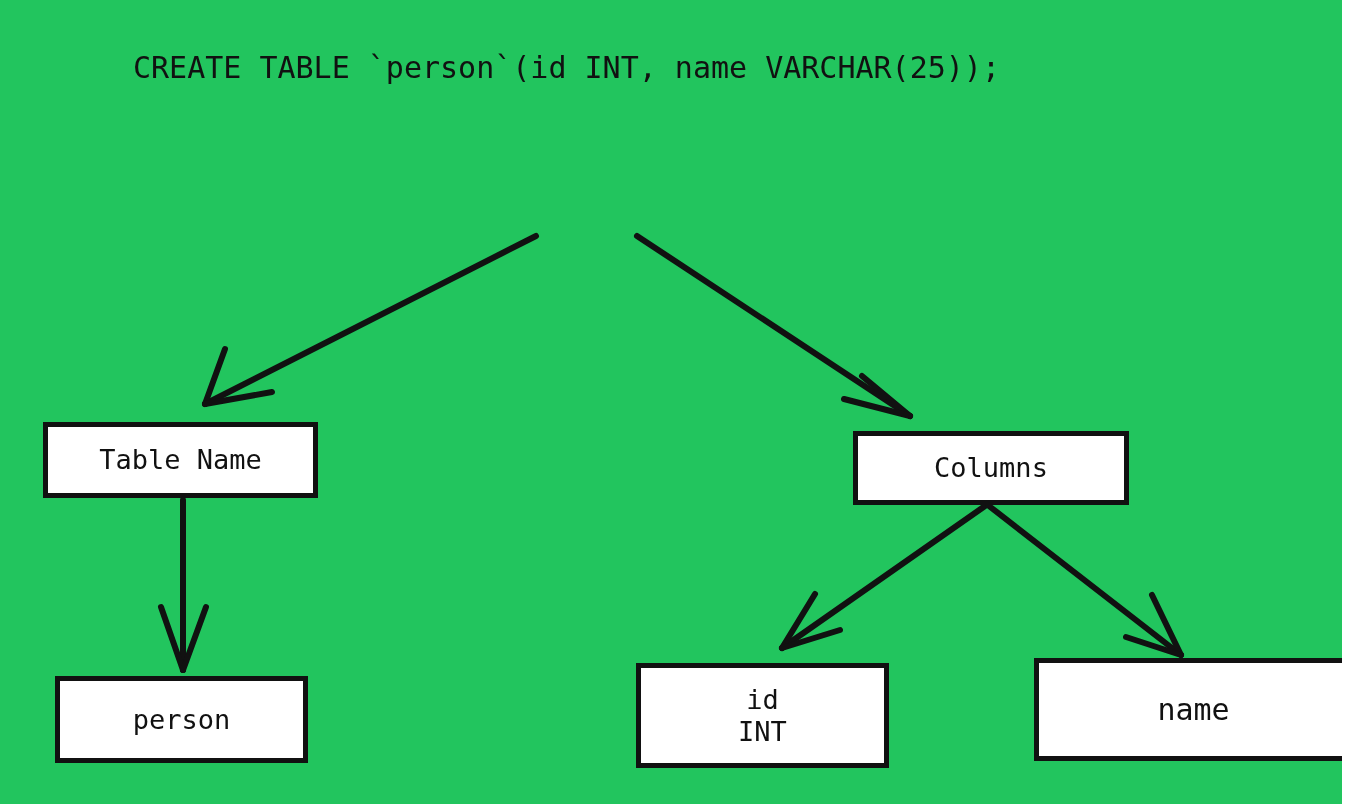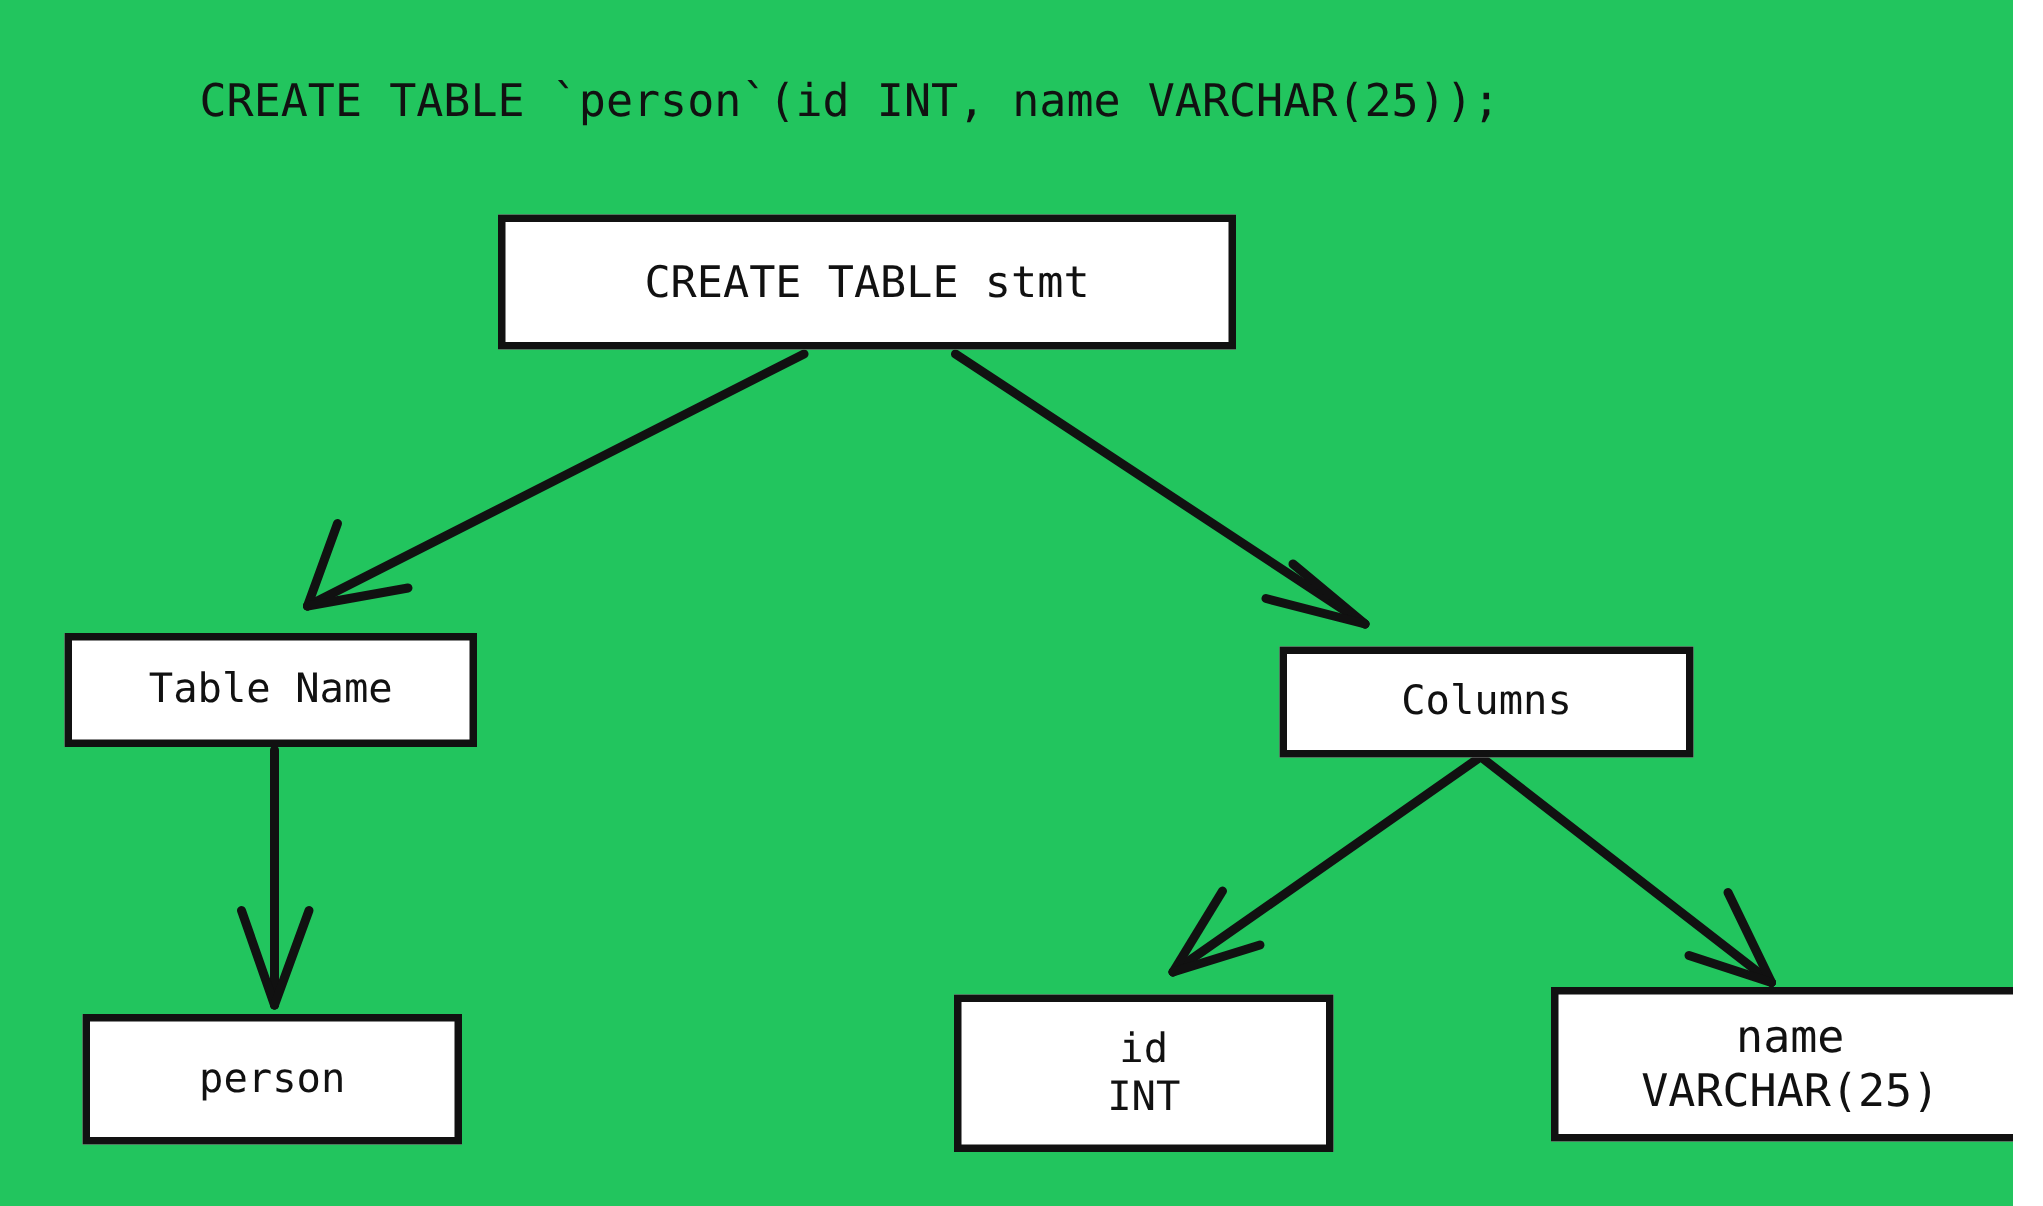--- a/index.html
+++ b/index.html
@@ -119,39 +119,35 @@
 
       <g>
         <line x1="989" y1="506" x2="1181" y2="655"></line>
         <line x1="1181" y1="655" x2="1152" y2="595"></line>
         <line x1="1181" y1="655" x2="1126" y2="637"></line>
       </g>
 
     </g>
   </svg>
 
-  <div class="node" id="node-root">
-    <span class="line">CREATE TABLE stmt</span>
-  </div>
 
   <div class="node" id="node-columns">
     <span class="line">Columns</span>
   </div>
 
   <div class="node" id="node-table-name">
     <span class="line">Table Name</span>
   </div>
 
   <div class="node" id="node-col-id">
     <span class="line">id</span>
     <span class="line">INT</span>
   </div>
 
   <div class="node" id="node-person">
     <span class="line">person</span>
   </div>
 
   <div class="node" id="node-col-name">
     <span class="line">name</span>
-    <span class="line">VARCHAR(25)</span>
   </div>
 
 </div>
 
 </body></html>

